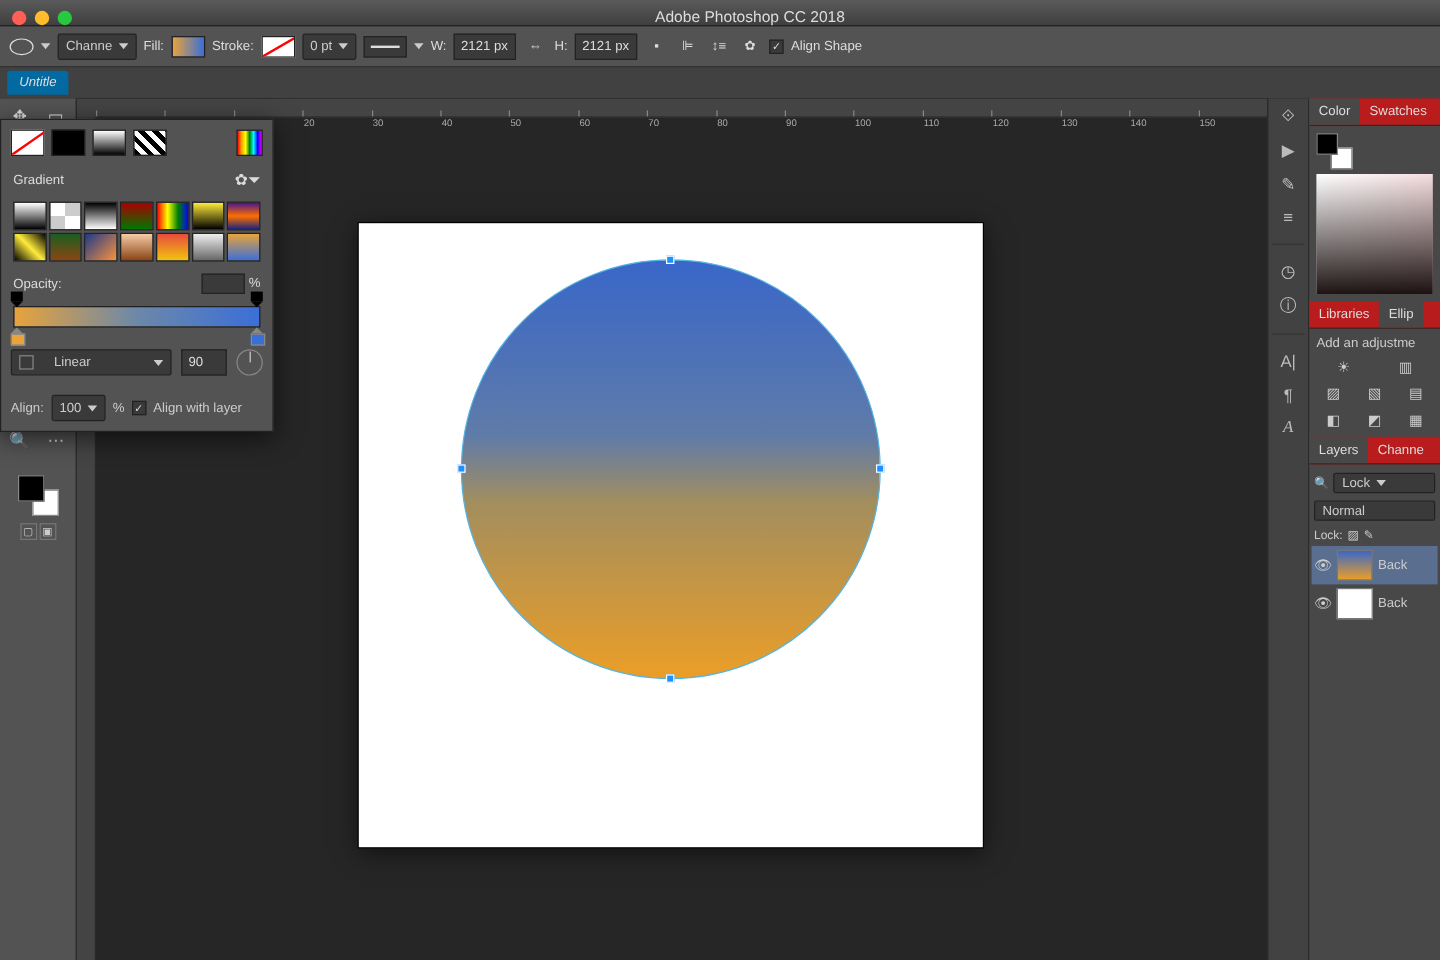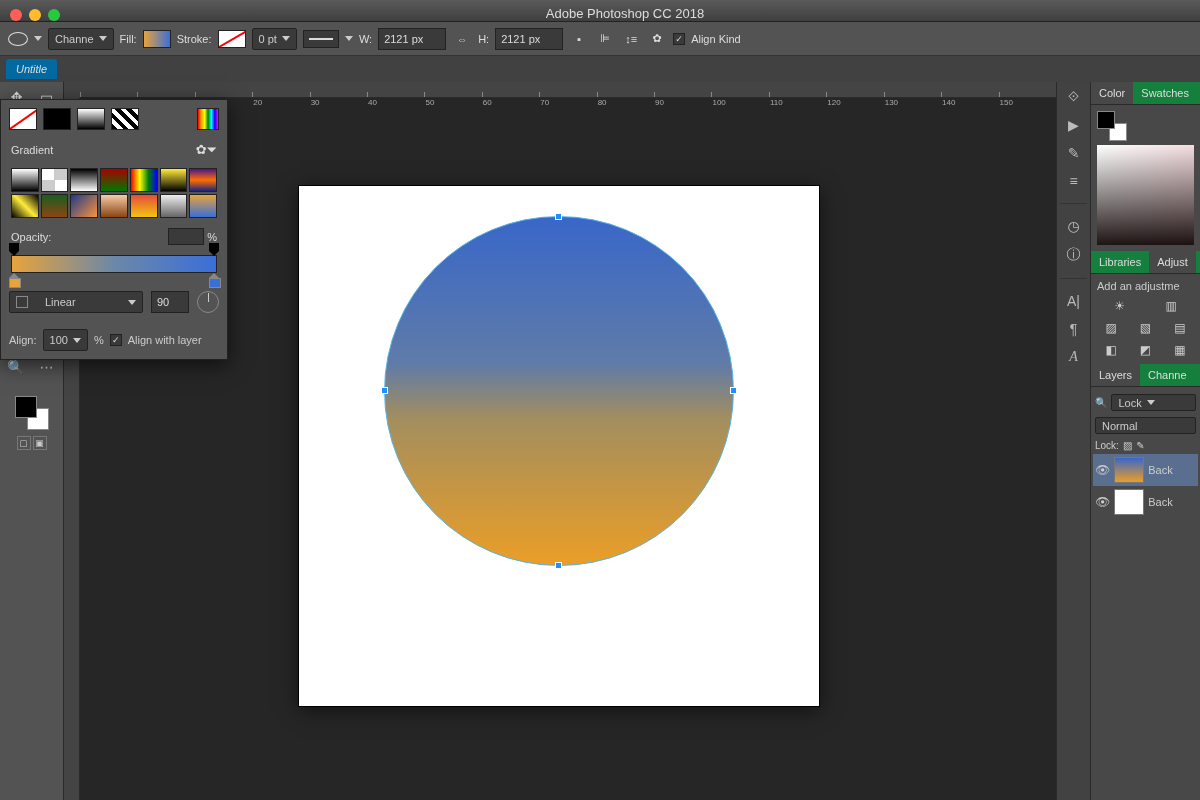--- a/index.html
+++ b/index.html
@@ -12,21 +12,21 @@
 .tmax{background:#27c93f;}
 .titlebar .t{flex:1;text-align:center;color:#ddd;font-size:13px;}
 .opts{height:34px;background:#535353;display:flex;align-items:center;padding:0 8px;gap:6px;border-bottom:1px solid #333;}
 .ell{width:20px;height:14px;border:1.5px solid #ddd;border-radius:50%;}
 .dd{width:0;height:0;border-left:4px solid transparent;border-right:4px solid transparent;border-top:5px solid #ccc;}
 .sel{background:#3a3a3a;border:1px solid #222;height:22px;display:flex;align-items:center;padding:0 6px;gap:5px;border-radius:2px;}
 .lbl{color:#ddd;font-size:11px;}
 .fillsw{width:28px;height:18px;background:linear-gradient(90deg,#e8a33b,#3b6fd8);border:1px solid #222;}
 .strokesw{width:28px;height:18px;background:#fff;border:1px solid #222;position:relative;overflow:hidden;}
 .strokesw::after{content:"";position:absolute;width:140%;height:2px;background:red;top:50%;left:-20%;transform:rotate(-30deg);}
-.inp{background:#3a3a3a;border:1px solid #222;height:22px;color:#ddd;padding:0 5px;width:68px;font-size:11px;}
+.inp{background:#3a3a3a;border:1px solid #222;height:22px;color:#ddd;padding:0 5px;width:52px;font-size:11px;}
 .strokeline{width:36px;height:18px;background:#3a3a3a;border:1px solid #222;display:flex;align-items:center;justify-content:center;}
 .strokeline::before{content:"";width:24px;height:2px;background:#ddd;}
 .iconbtn{width:20px;height:20px;display:flex;align-items:center;justify-content:center;color:#ddd;}
 .chk{width:12px;height:12px;background:#3a3a3a;border:1px solid #222;display:inline-flex;align-items:center;justify-content:center;}
 .chk.on::after{content:"✓";color:#ddd;font-size:9px;}
 .tabbar{height:26px;background:#414141;display:flex;align-items:center;padding-left:6px;}
 .tab{background:#0369a1;padding:4px 10px;font-style:italic;color:#ddd;border-top-left-radius:3px;border-top-right-radius:3px;}
 .main{display:flex;height:718px;}
 .tools{width:64px;background:#535353;display:flex;flex-direction:column;padding:2px;border-right:1px solid #2a2a2a;position:relative;}
 .toolgrid{display:grid;grid-template-columns:1fr 1fr;gap:1px;}
@@ -76,21 +76,21 @@
 .cstop.c1::after{background:#e8a33b;}
 .cstop.c2::after{background:#3b6fd8;}
 .gprow .sel{flex:0;}
 .angdial{width:22px;height:22px;border:1px solid #888;border-radius:50%;position:relative;}
 .angdial::after{content:"";position:absolute;width:1px;height:9px;background:#ccc;top:1px;left:50%;}
 
 .rside{display:flex;}
 .iconcol{width:34px;background:#424242;display:flex;flex-direction:column;align-items:center;padding-top:6px;gap:12px;color:#bbb;font-size:14px;border-left:1px solid #2a2a2a;}
 .iconcol hr{border:none;border-top:1px solid #333;width:80%;margin:2px 0;}
 .panels{width:110px;background:#484848;display:flex;flex-direction:column;border-left:1px solid #2a2a2a;}
-.panelhead{display:flex;background:#15803d;border-bottom:1px solid #2a2a2a;}
+.panelhead{display:flex;background:#b91c1c;border-bottom:1px solid #2a2a2a;}
 .ptab{padding:5px 8px;font-size:11px;color:#ddd;}
 .ptab.active{background:#484848;}
 .colorpanel{padding:6px;}
 .cfgbg{position:relative;width:30px;height:30px;}
 .cfgbg .fg{width:18px;height:18px;}
 .cfgbg .bg{width:18px;height:18px;}
 .colorspace{height:100px;margin-top:4px;background:linear-gradient(to right,#fff,#f4dddf),linear-gradient(to bottom,rgba(0,0,0,0),rgba(30,20,20,1));background-blend-mode:multiply;}
 .adj{padding:6px;}
 .adj .arow{display:flex;gap:6px;justify-content:space-around;margin-top:6px;}
 .adj .aic{width:16px;height:16px;display:flex;align-items:center;justify-content:center;font-size:12px;}
@@ -135,21 +135,21 @@
   <span class="lbl">W:</span>
   <input class="inp" value="2121 px" style="">
   <span class="iconbtn">⇔</span>
   <span class="lbl">H:</span>
   <input class="inp" value="2121 px" style="">
   <span class="iconbtn">▪</span>
   <span class="iconbtn">⊫</span>
   <span class="iconbtn">↕≡</span>
   <span class="iconbtn">✿</span>
   <span class="chk on"></span>
-  <span class="lbl">Align Kind</span>
+  <span class="lbl">Align Shape</span>
 </div>
 
 <div class="tabbar">
   <div class="tab">Untitle</div>
 </div>
 
 <div class="main">
   <div class="tools">
     <div class="toolgrid">
       <div class="tool">✥</div>
@@ -299,21 +299,21 @@
       </div>
       <div class="colorpanel">
         <div class="cfgbg">
             <div class="bg"></div>
             <div class="fg"></div>
           </div>
         <div class="colorspace"></div>
       </div>
       <div class="panelhead">
         <div class="ptab">Libraries</div>
-        <div class="ptab active">Adjust</div>
+        <div class="ptab active">Ellip</div>
       </div>
       <div class="adj">
         <div>Add an adjustme</div>
         <div class="arow">
             <span class="aic">☀</span>
             <span class="aic">▥</span>
           </div>
         <div class="arow">
             <span class="aic">▨</span>
             <span class="aic">▧</span>

